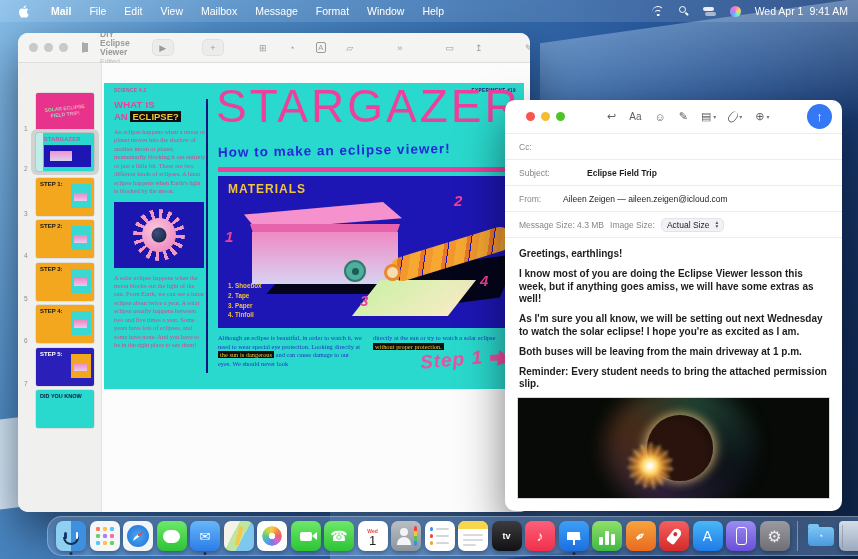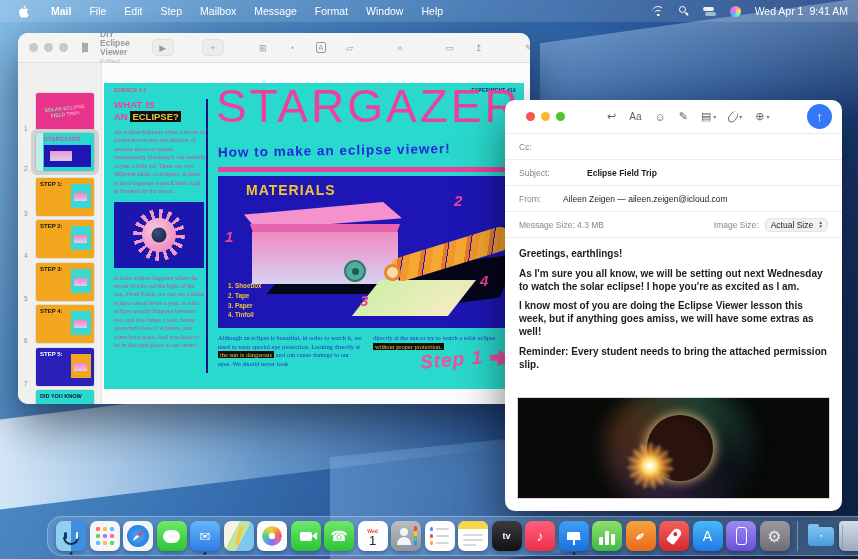--- a/index.html
+++ b/index.html
@@ -34,21 +34,21 @@
   .ccent b,.ccent i { position:absolute; width:11px; height:4px; border-radius:2px; background:rgba(255,255,255,.9);}
   .ccent b { top:0; left:0;} .ccent i { bottom:0; left:2px; background:rgba(255,255,255,.55);}
   .siri { width:11px; height:11px; border-radius:50%;
     background:conic-gradient(#ff7ab8,#ffd257,#7af0c3,#6aa8ff,#c07aff,#ff7ab8); }
   .clock { display:flex; gap:6px; }
 
   
   .window { position:absolute; border-radius:10px; box-shadow:0 20px 45px rgba(0,0,10,.5); }
 
   
-  .keynote { left:18px; top:33px; width:512px; height:371px; background:#fff; z-index:10; overflow:hidden; }
+  .keynote { left:18px; top:33px; width:512px; height:479px; background:#fff; z-index:10; overflow:hidden; }
   .kn-toolbar { position:absolute; left:0; top:0; right:0; height:30px; background:#f4f4f3; border-bottom:1px solid #ddd;
     display:flex; align-items:center; color:#9b9b9b; }
   .tl { display:flex; gap:6px; margin-left:11px; }
   .tl b { width:9px; height:9px; border-radius:50%; background:#c9c9c9; }
   .mail .tl b.r{background:#f6564f}.mail .tl b.y{background:#f5bd2e}.mail .tl b.g{background:#4fc32b}
   .kn-sbicon { margin-left:14px; width:15px; height:11px; border:1.3px solid #ababab; border-radius:2.5px; position:relative;}
   .kn-sbicon:before { content:""; position:absolute; left:0; top:0; bottom:0; width:4.5px; background:#ababab; }
   .kn-title { margin-left:16px; line-height:1.1; }
   .kn-title .t { font-size:8.5px; font-weight:bold; color:#9a9a9a; }
   .kn-title .s { font-size:7px; color:#bdbdbd; }
@@ -99,21 +99,21 @@
     background:repeating-conic-gradient(#f29ac6 0 9deg, transparent 9deg 22.5deg); border-radius:50%; }
   .sun { position:absolute; left:50%; top:50%; width:34px; height:34px; transform:translate(-50%,-50%);
     background:radial-gradient(circle at 40% 35%, #f9c8de, #ee7ab8); border-radius:50%; }
   .earth { position:absolute; left:50%; top:50%; width:15px; height:15px; transform:translate(-50%,-50%);
     background:radial-gradient(circle at 35% 35%, #3c4f79, #141e3c); border-radius:50%; }
   .vline { position:absolute; left:102px; top:16px; width:1.5px; height:274px; background:#15157e; }
   .bigtitle { position:absolute; left:112px; top:-4px; font-size:46px; font-weight:500; color:#ee3f9b; letter-spacing:3px; white-space:nowrap; }
   .howto { position:absolute; left:114px; top:60px; font-size:13.5px; font-weight:bold; color:#2328d8; letter-spacing:1px; transform:rotate(-1deg); white-space:nowrap;}
   .pinkbar { position:absolute; left:114px; top:84px; width:294px; height:4.5px; background:#ee3f9b; }
   .matbox { position:absolute; left:114px; top:93px; width:294px; height:152px; background:#1d16b4; overflow:hidden; }
-  .mat-h { position:absolute; left:28px; top:6px; font-size:14px; font-weight:bold; color:#f2c437; letter-spacing:1px; }
+  .mat-h { position:absolute; left:10px; top:6px; font-size:12px; font-weight:bold; color:#f2c437; letter-spacing:1px; }
   .shadow1 { position:absolute; left:60px; top:92px; width:190px; height:26px; background:#05051a; transform:skewX(-42deg); }
   .shadow2 { position:absolute; left:196px; top:84px; width:92px; height:44px; background:#05051a; transform:skewX(-30deg) rotate(-8deg); }
   .boxtop { position:absolute; left:26px; top:26px; width:158px; height:28px; background:#f591cc;
     clip-path:polygon(8% 100%, 0 45%, 88% 0, 100% 58%); }
   .boxlid { position:absolute; left:32px; top:48px; width:150px; height:9px; background:#e863ae; clip-path:polygon(0 0,100% 0,98% 100%,2% 100%);}
   .boxfront { position:absolute; left:34px; top:56px; width:146px; height:52px; background:linear-gradient(180deg,#ef8ac3,#d8d2f2); }
   .paper { position:absolute; left:148px; top:104px; width:96px; height:36px; background:linear-gradient(120deg,#cff0a8,#f5ecc4); transform:skewX(-38deg); }
   .foil { position:absolute; left:170px; top:66px; width:126px; height:24px; border-radius:12px;
     background:repeating-linear-gradient(115deg,#f7a833 0 10px,#e8772a 10px 14px,#1d16b4 14px 15px,#f2982f 15px 22px); transform:rotate(-17deg); }
   .foilcap { position:absolute; left:166px; top:88px; width:17px; height:17px; border-radius:50%; background:#f7ddb0; border:3px solid #e8882f; transform:rotate(-17deg); }
@@ -136,21 +136,21 @@
   .chev { font-size:6px; color:#7a7a7e; }
   .clip { width:8px; height:12px; border:1.4px solid #5f5f63; border-radius:4px/5px; border-top:none; position:relative; transform:rotate(38deg); }
   .send { margin-left:auto; width:25px; height:25px; border-radius:50%; background:#3478f6; color:#fff; font-size:13px; font-weight:bold;
     display:flex; align-items:center; justify-content:center; }
   .frow { height:26px; display:flex; align-items:center; padding:0 14px; border-bottom:1px solid #ececec; font-size:8.5px; }
   .frow .lb { color:#86868b; width:44px; }
   .frow .lb.auto { width:auto; margin-right:6px; }
   .pill { background:#d3e3fb; color:#1c1c1e; border-radius:8px; padding:1px 7px; font-size:8.5px; display:flex; align-items:center; gap:3px;}
   .val { color:#1d1d1f; }
   .val.b { font-weight:bold;padding-left:24px; }
-  .sizerow { justify-content:space-between; }
+  .sizerow { }
   .szgrp { display:flex; align-items:center; }
   .select { background:#f2f2f6; border:1px solid #e3e3e8; border-radius:5px; padding:1px 5px; display:flex; align-items:center; gap:6px; color:#1d1d1f;}
   .steppers { display:flex; flex-direction:column; line-height:.55; font-size:5.5px; color:#555; }
   .m-body { flex:1; padding:10px 14px 4px; font-size:10px; color:#1d1d1f; line-height:1.28; overflow:hidden;font-weight:bold; }
   .m-body p { margin-bottom:7px; }
   .attach { margin:2px 12px 12px; height:102px; border:1px solid #d8d8d8; background:#070a07; position:relative; overflow:hidden; }
   .corona { position:absolute; left:52%; top:50%; width:120px; height:104px; transform:translate(-50%,-50%);
     background:radial-gradient(closest-side, rgba(244,222,160,.9) 30%, rgba(150,120,90,.35) 55%, rgba(0,0,0,0) 75%); filter:blur(4px); border-radius:50%;}
   .corona2 { position:absolute; left:52%; top:50%; width:150px; height:130px; transform:translate(-50%,-50%); border-radius:50%;
     background:conic-gradient(from 20deg, rgba(90,200,150,.5), rgba(40,60,120,.25), rgba(150,90,200,.45), rgba(230,120,60,.5), rgba(90,200,150,.5)); filter:blur(10px); opacity:.6;}
@@ -244,21 +244,21 @@
 
   <header class="menubar">
     <span class="apple">
       <svg width="11" height="13" viewBox="0 0 16 20">
           <path fill="#fff" d="M13.3 10.6c0-2.2 1.8-3.3 1.9-3.4-1-1.5-2.6-1.7-3.2-1.7-1.4-.1-2.7.8-3.3.8-.7 0-1.8-.8-3-.8C4.2 5.5 2.7 6.4 1.9 7.8c-1.7 2.9-.4 7.2 1.2 9.5.8 1.1 1.7 2.4 2.9 2.4 1.2 0 1.6-.8 3-.8s1.8.8 3 .8 2-1.1 2.8-2.3c.9-1.3 1.2-2.6 1.3-2.6-.1-.1-2.8-1.1-2.8-4.2zM11 3.6c.6-.8 1.1-1.9 1-3-1 0-2.1.6-2.8 1.4-.6.7-1.2 1.8-1 2.9 1.1.1 2.2-.5 2.8-1.3z"></path>
         </svg>
     </span>
     <span class="mitem appname">Mail</span>
     <span class="mitem">File</span>
     <span class="mitem">Edit</span>
-    <span class="mitem">Step</span>
+    <span class="mitem">View</span>
     <span class="mitem">Mailbox</span>
     <span class="mitem">Message</span>
     <span class="mitem">Format</span>
     <span class="mitem">Window</span>
     <span class="mitem">Help</span>
     <span class="mb-right">
       <span class="wifi">
           <i></i>
           <i></i>
           <i></i>
@@ -521,22 +521,23 @@
           <span class="steppers">
             <span>▴</span>
               <span>▾</span>
           </span>
         </span>
       </span>
     </div>
 
     <div class="m-body">
       <p>Greetings, earthlings!</p>
+      <p>I know most of you are doing the Eclipse Viewer lesson this week, but if anything goes amiss, we will have some extras as well!</p>
       <p>As I'm sure you all know, we will be setting out next Wednesday to watch the solar eclipse! I hope you're as excited as I am.</p>
-      <p>I know most of you are doing the Eclipse Viewer lesson this week, but if anything goes amiss, we will have some extras as well!</p>
+      <p>Both buses will be leaving from the main driveway at 1 p.m.</p>
       <p>Reminder: Every student needs to bring the attached permission slip.</p>
 
     </div>
 
     <div class="attach">
       <span class="corona2"></span>
       <span class="corona"></span>
       <span class="moon"></span>
       <span class="flare"></span>
     </div>

